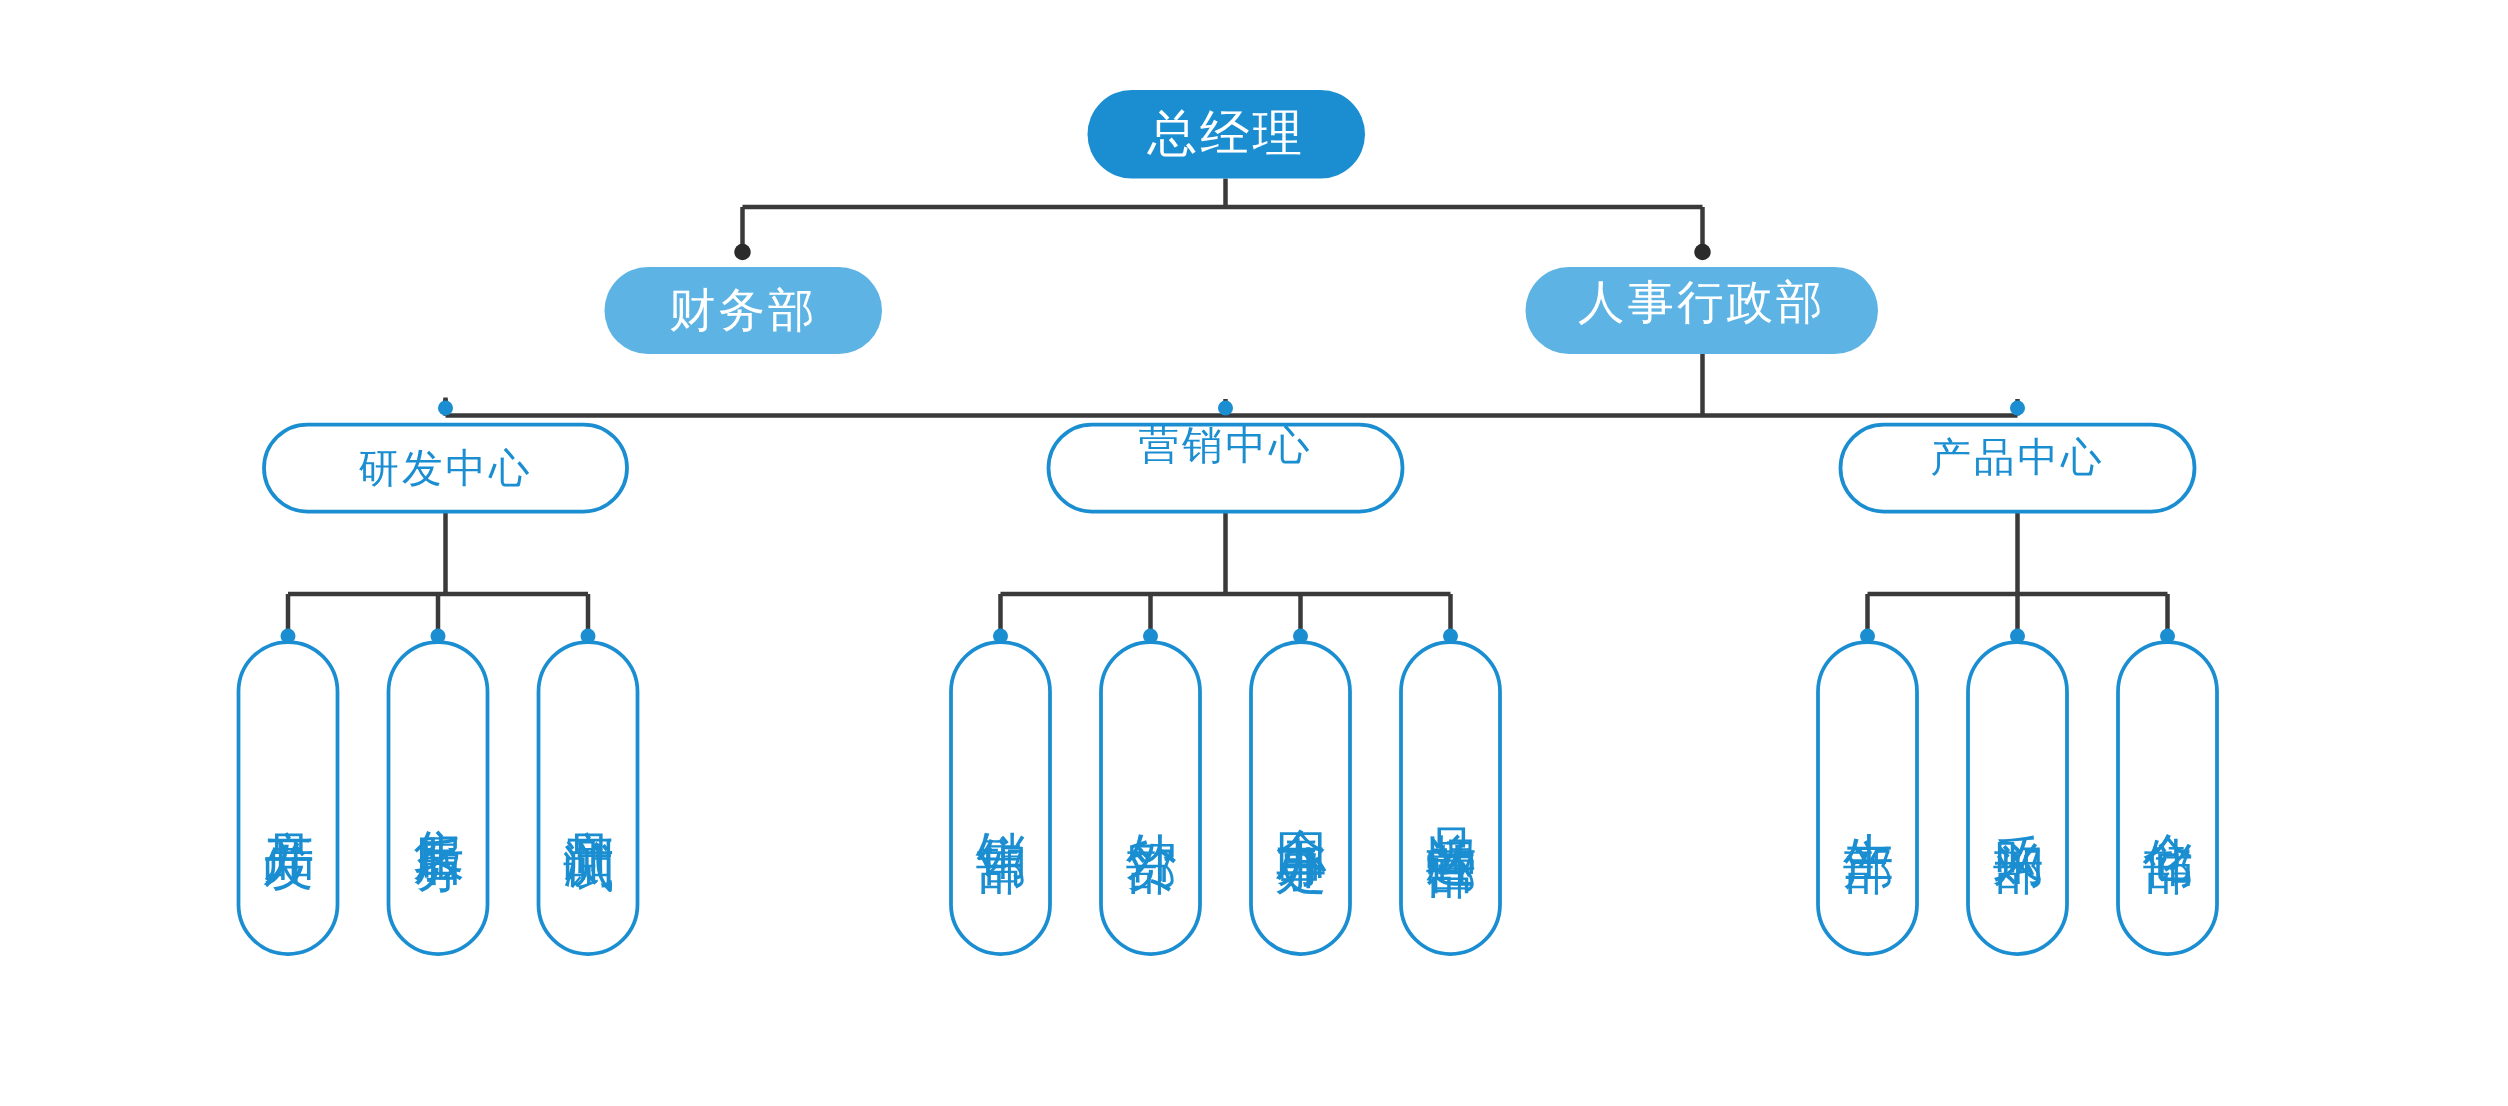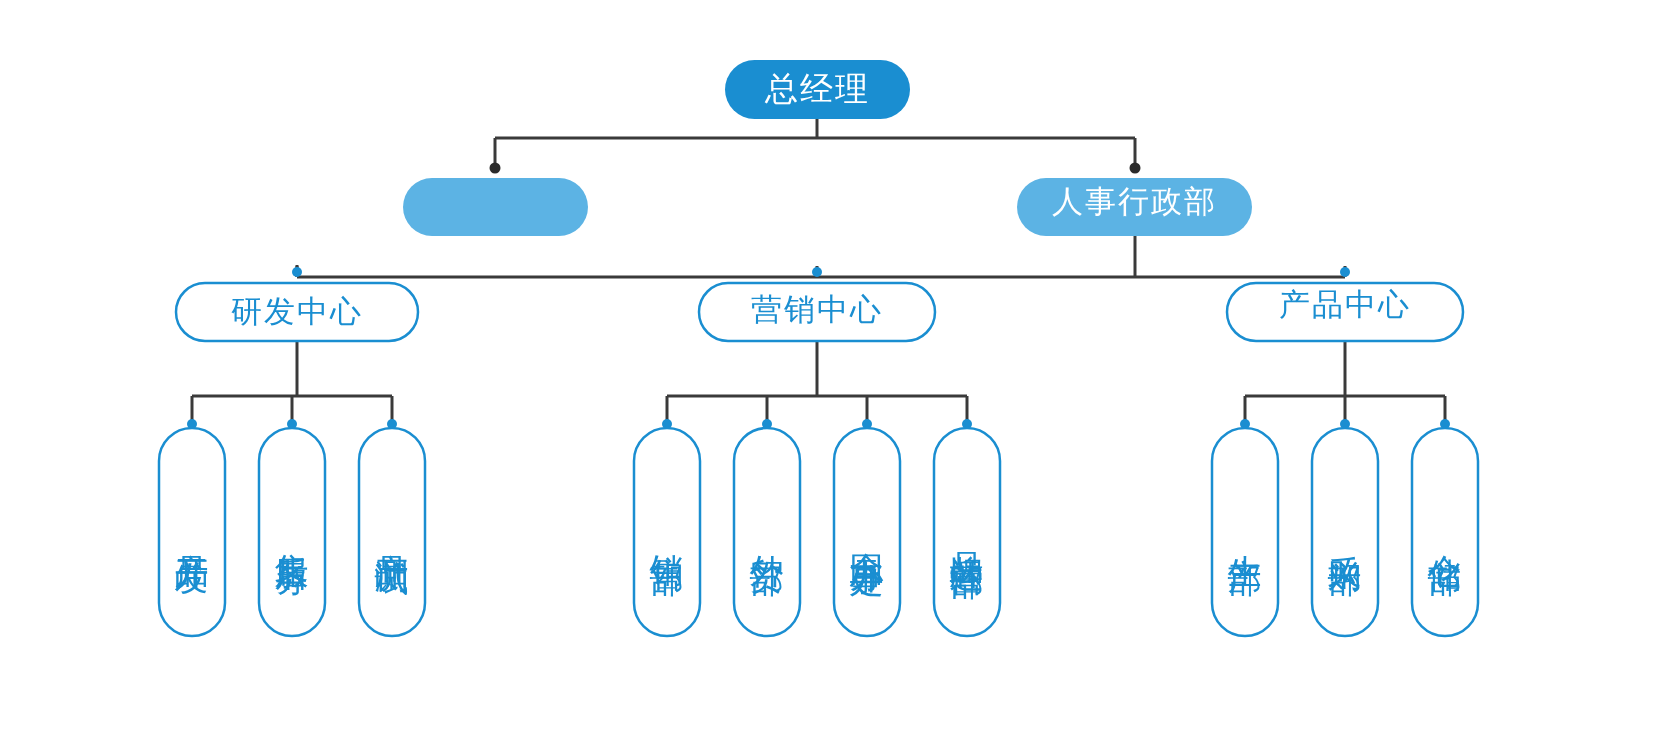--- a/index.html
+++ b/index.html
@@ -43,21 +43,21 @@
     font-weight: 400;
   }
   .lvl2-label {
     color: #ffffff;
     font-size: 31px;
     letter-spacing: 2px;
     font-weight: 400;
   }
   .lvl3-label {
     color: #1a8ed1;
-    font-size: 31px;
+    font-size: 27px;
     letter-spacing: 2px;
     font-weight: 400;
   }
   .leaf-label {
     color: #1a8ed1;
     font-size: 34px;
     font-weight: 400;
     writing-mode: vertical-rl;
     text-orientation: upright;
     letter-spacing: 3px;
@@ -164,24 +164,25 @@
     <rect x="799" y="428" width="66" height="208" rx="33" ry="33" fill="#ffffff" stroke="#1a8ed1" stroke-width="2.5"></rect>
     <rect x="899" y="428" width="66" height="208" rx="33" ry="33" fill="#ffffff" stroke="#1a8ed1" stroke-width="2.5"></rect>
 
     <rect x="1177" y="428" width="66" height="208" rx="33" ry="33" fill="#ffffff" stroke="#1a8ed1" stroke-width="2.5"></rect>
     <rect x="1277" y="428" width="66" height="208" rx="33" ry="33" fill="#ffffff" stroke="#1a8ed1" stroke-width="2.5"></rect>
     <rect x="1377" y="428" width="66" height="208" rx="33" ry="33" fill="#ffffff" stroke="#1a8ed1" stroke-width="2.5"></rect>
   </svg>
 
   <div class="node-label lvl1-label" style="left:690px; top:60px; width:185px; height:59px;">总经理</div>
 
+  <div class="node-label lvl2-label" style="left:368px; top:178px; width:185px; height:58px;">财务部</div>
   <div class="node-label lvl2-label" style="left:982px; top:178px; width:235px; height:48px;">人事行政部</div>
 
   <div class="node-label lvl3-label" style="left:141px; top:283px; width:242px; height:58px;">研发中心</div>
-  <div class="node-label lvl3-label" style="left:664px; top:286px; width:236px; height:48px;">营销中心</div>
+  <div class="node-label lvl3-label" style="left:664px; top:273px; width:236px; height:48px;">营销中心</div>
   <div class="node-label lvl3-label" style="left:1192px; top:283px; width:236px; height:43px;">产品中心</div>
 
   <div class="node-label" style="left:124px; top:428px; width:66px; height:208px;">
     <span class="leaf-label">产品开发</span>
   </div>
   <div class="node-label" style="left:224px; top:428px; width:66px; height:208px;">
     <span class="leaf-label">售后服务</span>
   </div>
   <div class="node-label" style="left:324px; top:428px; width:66px; height:208px;">
     <span class="leaf-label">产品测试</span>

